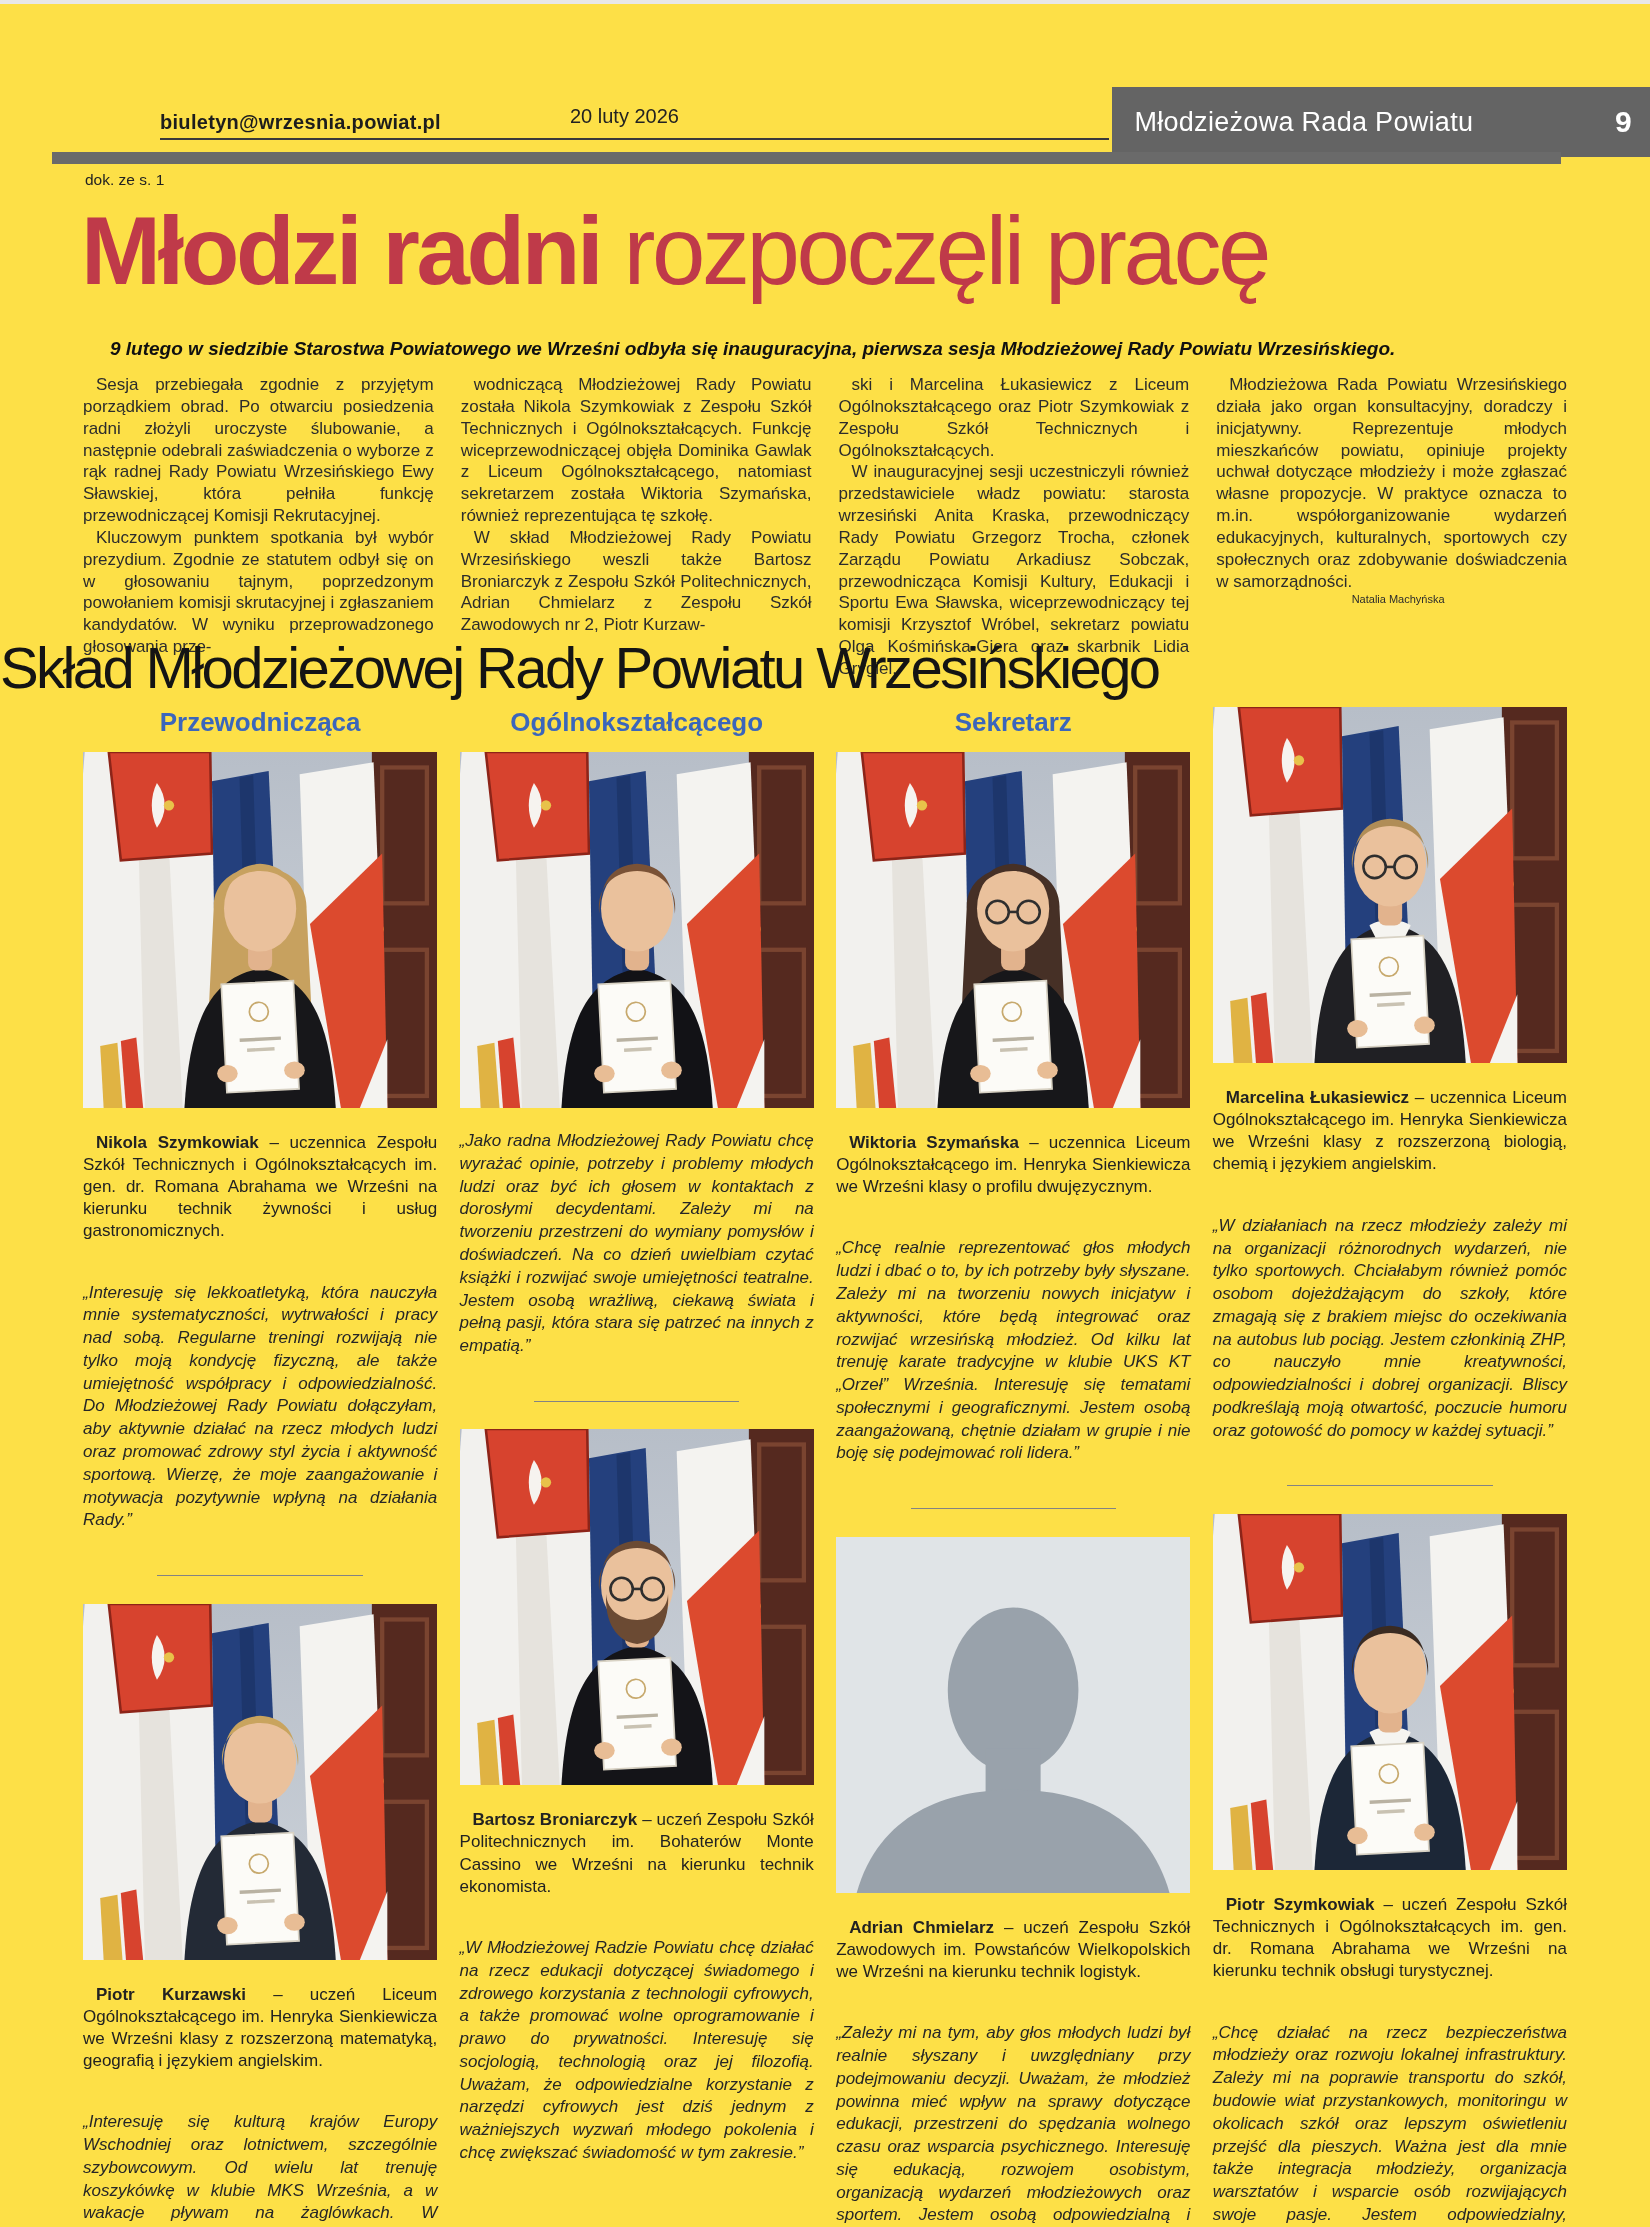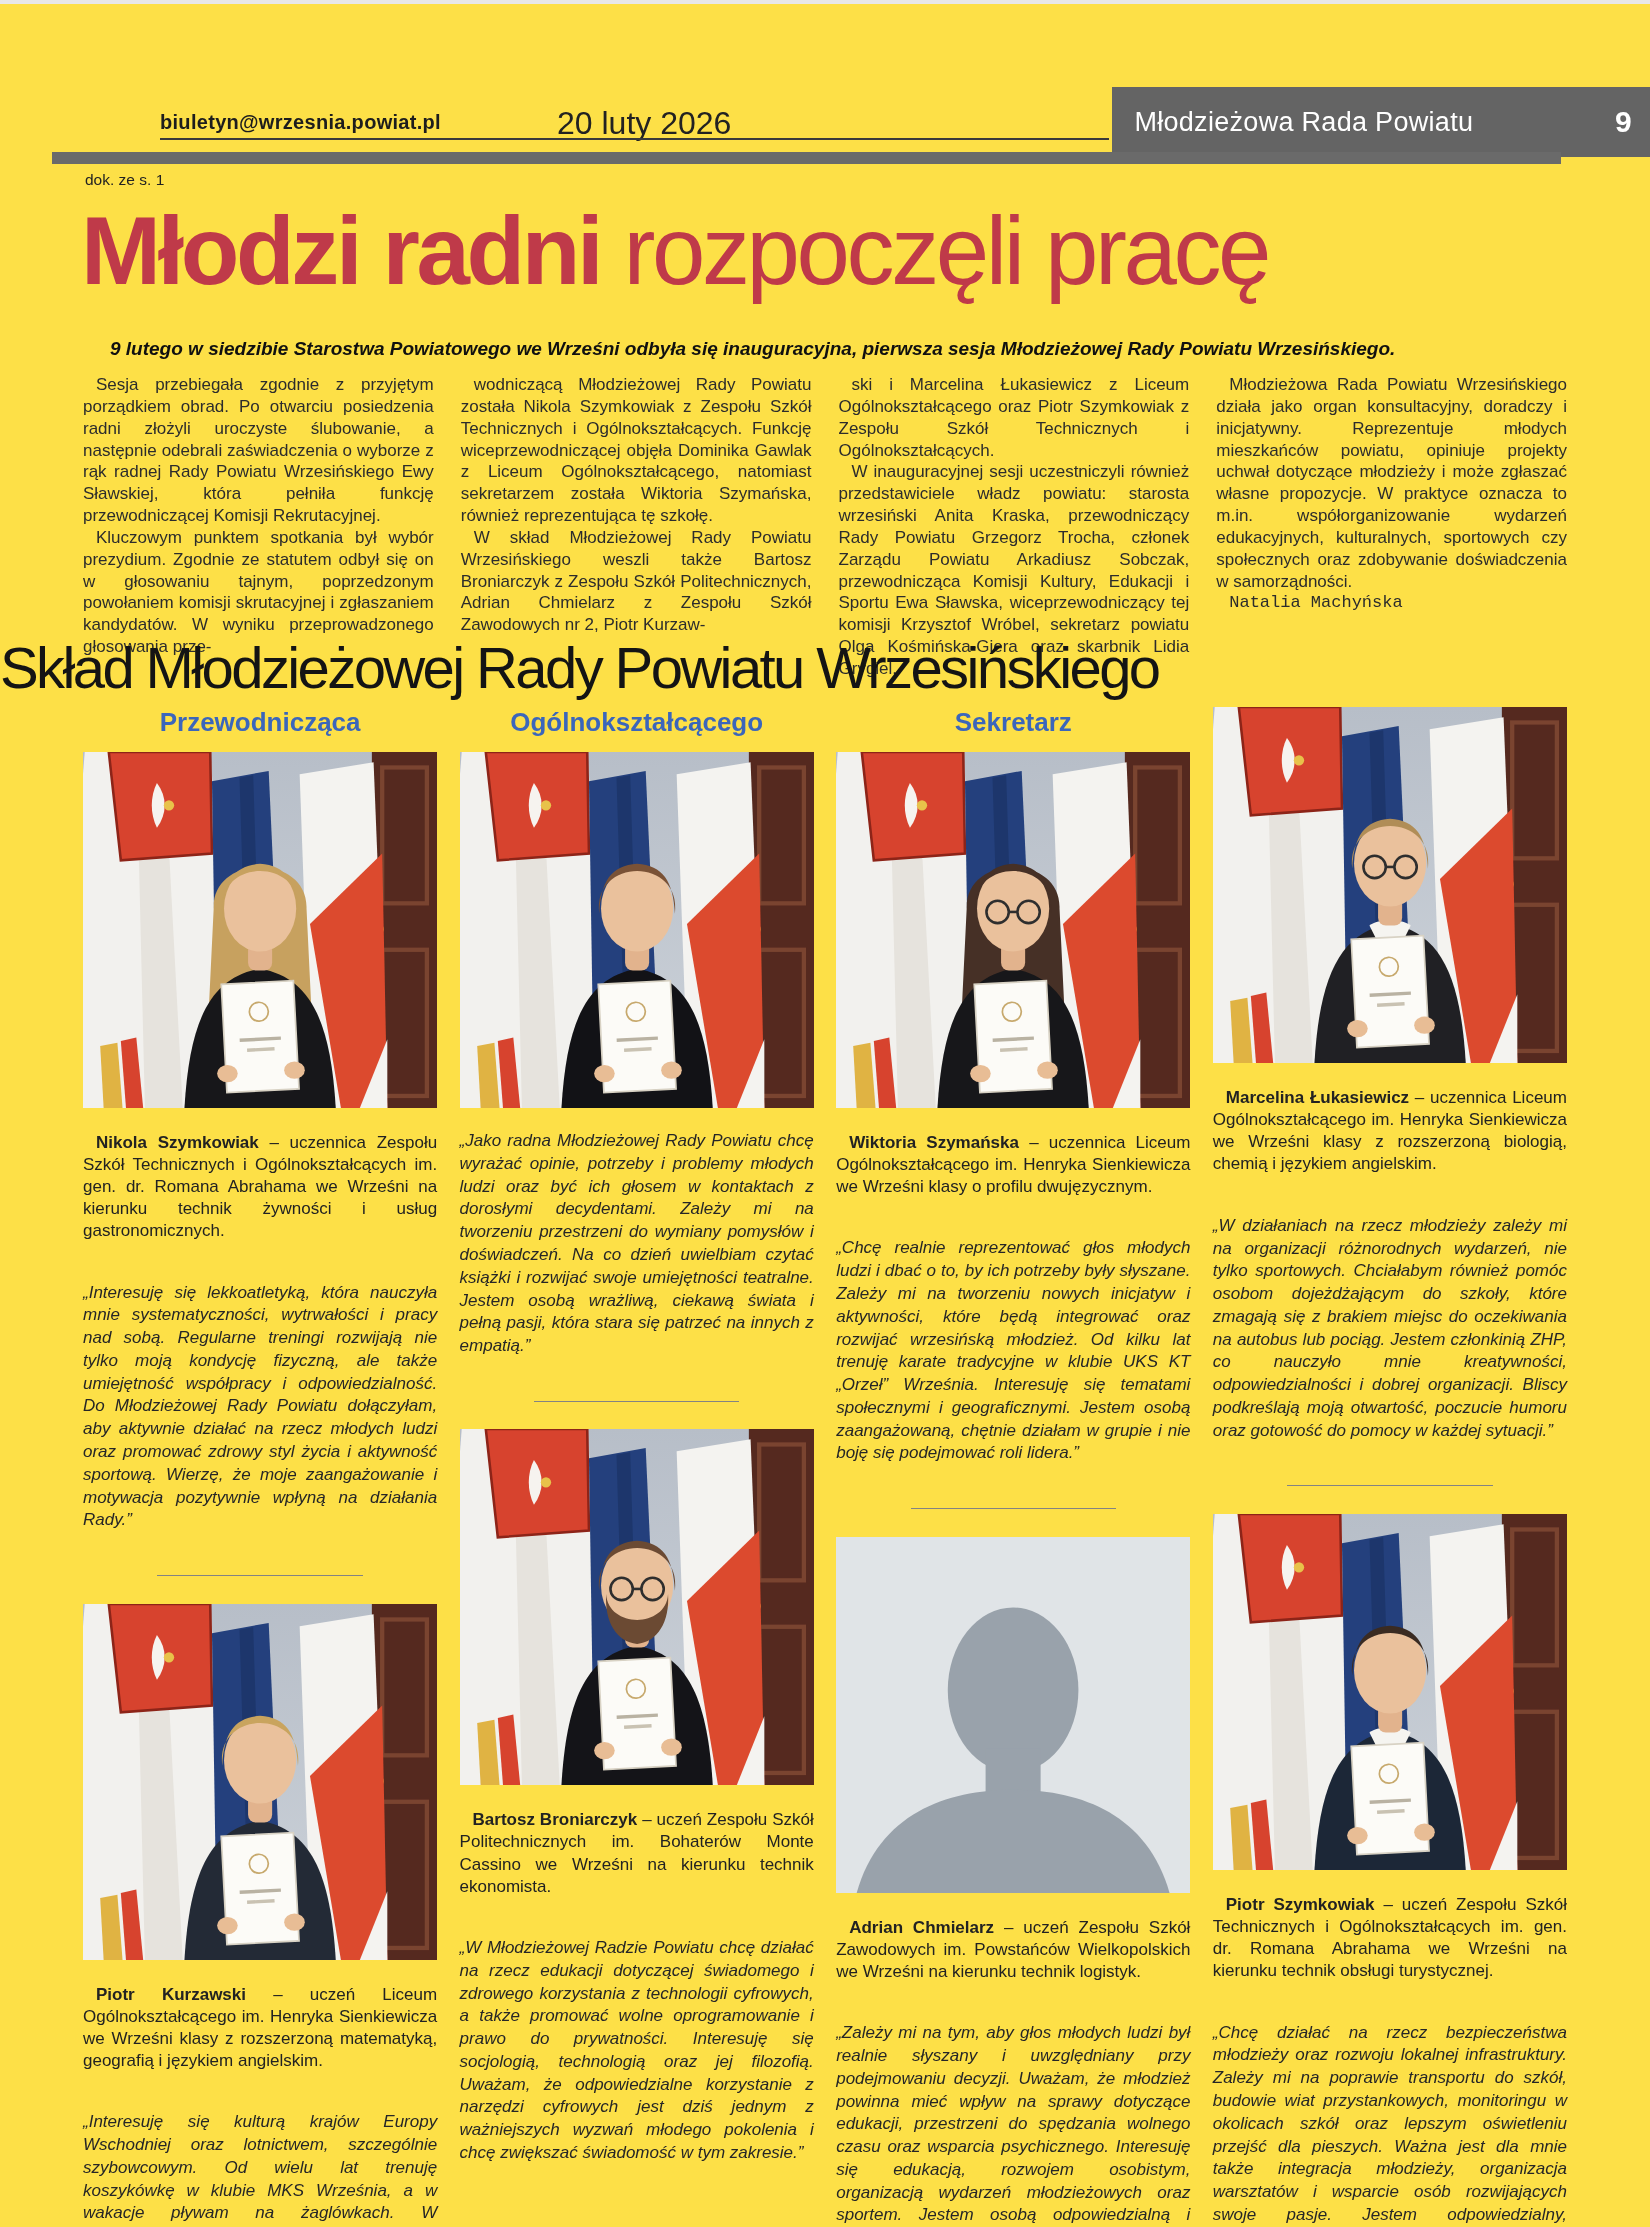--- a/index.html
+++ b/index.html
@@ -1,41 +1,41 @@
 <!DOCTYPE html>
 <html style="font-size:13.8px"><head>
 <meta charset="utf-8">
 <style>
   html,body{margin:0;padding:0;background:#e8e8e8;}
   .page{position:relative;width:1651px;height:2227px;background:#fde047;margin:4px auto;
         font-family:"Liberation Sans",sans-serif;color:#1d1d1d;overflow:hidden;}
 
   
   .masthead-email{position:absolute;left:160px;top:107px;font-size:20px;font-weight:700;letter-spacing:0.3px;}
-  .masthead-date{position:absolute;left:557px;top:101px;font-size:32px;color:#222;}
+  .masthead-date{position:absolute;left:570px;top:101px;font-size:20px;color:#222;}
   .header-rule{position:absolute;left:160px;top:134px;width:949px;height:1.7px;background:#3a3a3a;}
   .section-box{position:absolute;left:1112px;top:83px;width:542px;height:70px;background:#646464;
                color:#fff;display:flex;align-items:center;padding:0 22.4px;box-sizing:border-box;}
   .section-box .tag{font-size:27px;letter-spacing:0.3px;}
   .section-box .num{margin-left:auto;font-size:30px;font-weight:700;}
   .gray-bar{position:absolute;left:52px;top:148px;width:1509px;height:12px;background:#6a6a6a;}
   .continuation{position:absolute;left:85px;top:167px;font-size:15.5px;color:#222;}
 
   
   .headline{position:absolute;left:81px;top:198px;width:1513px;font-size:96px;line-height:1.02;
             letter-spacing:-3.4px;color:#bf3a49;white-space:nowrap;}
   .headline .hl-bold{font-weight:700;}
   .lede{position:absolute;left:110px;top:334px;width:1410px;font-size:19px;font-style:italic;
         font-weight:700;color:#101010;}
 
   
   .article{position:absolute;left:83px;top:370px;width:1484px;display:flex;gap:27px;}
   .article .col{flex:1;font-size:17px;line-height:1.285;text-align:justify;color:#2c2c2c;}
   .article p{margin:0;text-indent:13px;}
-  .byline{text-align:left;margin-top:2.6px;font-size:17px;text-indent:0;font-family:Liberation Mono, monospace;}
+  .byline{text-align:center;margin-top:2.6px;font-size:11px;text-indent:0;}
 
   .section-title{position:absolute;left:0;top:630px;width:100%;text-align:left;font-size:58px;
                  font-weight:400;letter-spacing:-2.6px;color:#141414;}
 
   
   .members{position:absolute;left:83px;top:703px;width:1484px;display:flex;gap:22.4px;}
   .mcol{flex:1;display:flex;flex-direction:column;min-width:0;}
   .role{text-align:center;font-size:26px;font-weight:700;color:#3b66bb;margin:0 0 13.8px;line-height:31px;}
   .photo{width:100%;height:356px;}
   .photo svg{width:100%;height:100%;display:block;}

